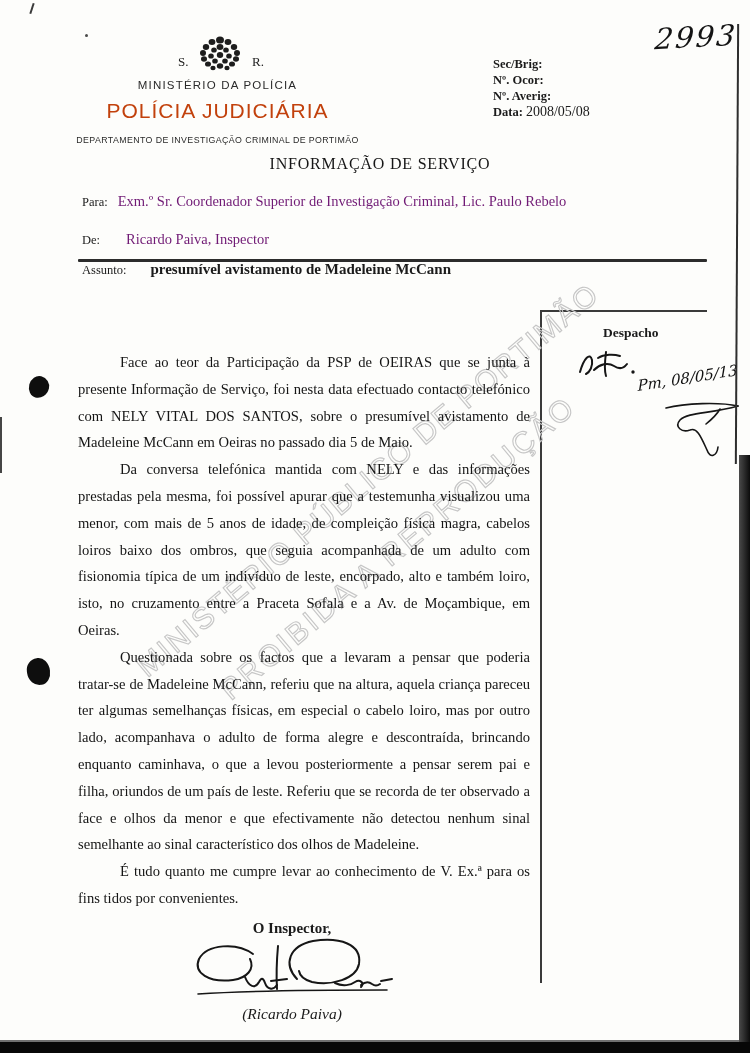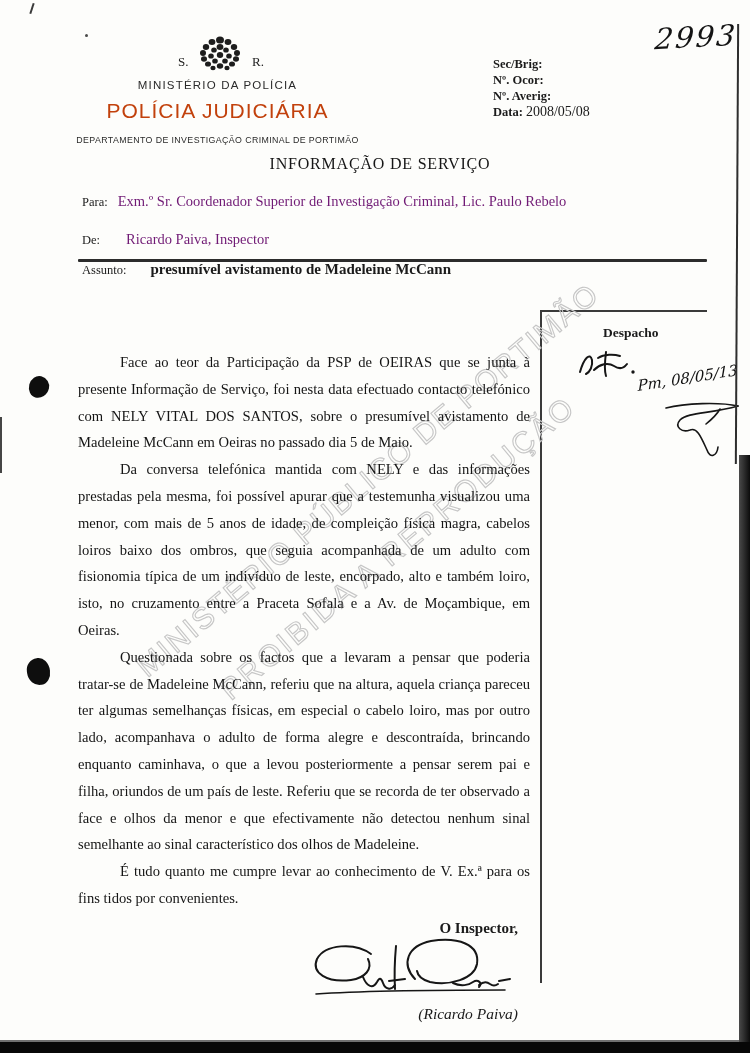--- a/index.html
+++ b/index.html
@@ -42,21 +42,21 @@
   
   .despacho-top{top:310px;left:540px;width:167px;height:2px;background:#3a3a3a;}
   .despacho-vline{top:311px;left:540px;width:1.6px;height:672px;background:#3a3a3a;}
   .despacho-lbl{top:325px;left:596px;font-weight:bold;font-size:13.5px;margin-left:7px;}
   .hand-date{top:369px;left:637px;font-family:"DejaVu Serif",serif;font-style:italic;
     font-size:15px;color:#111;transform:rotate(-9deg) skewX(-8deg);white-space:nowrap;}
   
   .doc-body{top:318px;left:78px;width:452px;z-index:2;margin-top:31px;}
   .doc-body p{margin:0;text-align:justify;text-indent:42px;
     font-size:14.6px;line-height:26.8px;color:#151515;}
-  .sig-block{margin-top:8px;width:452px;text-align:right;transform:translateX(-12px);}
+  .sig-block{margin-top:8px;width:452px;text-align:center;transform:translateX(-12px);}
   .sig-title{font-weight:bold;font-size:15px;}
   .sig-name{font-style:italic;font-size:15.5px;margin-top:2px;}
   
   .watermark{top:0;left:0;z-index:1;pointer-events:none;}
   .watermark text{font-family:"Liberation Sans",sans-serif;fill:none;
     stroke:#c6c6c6;stroke-width:1.1px;}
   .wm1{font-size:30px;letter-spacing:2px;}
   .wm2{font-size:30px;letter-spacing:3px;}
   
   .dot{background:#0e0e0e;z-index:3;}

